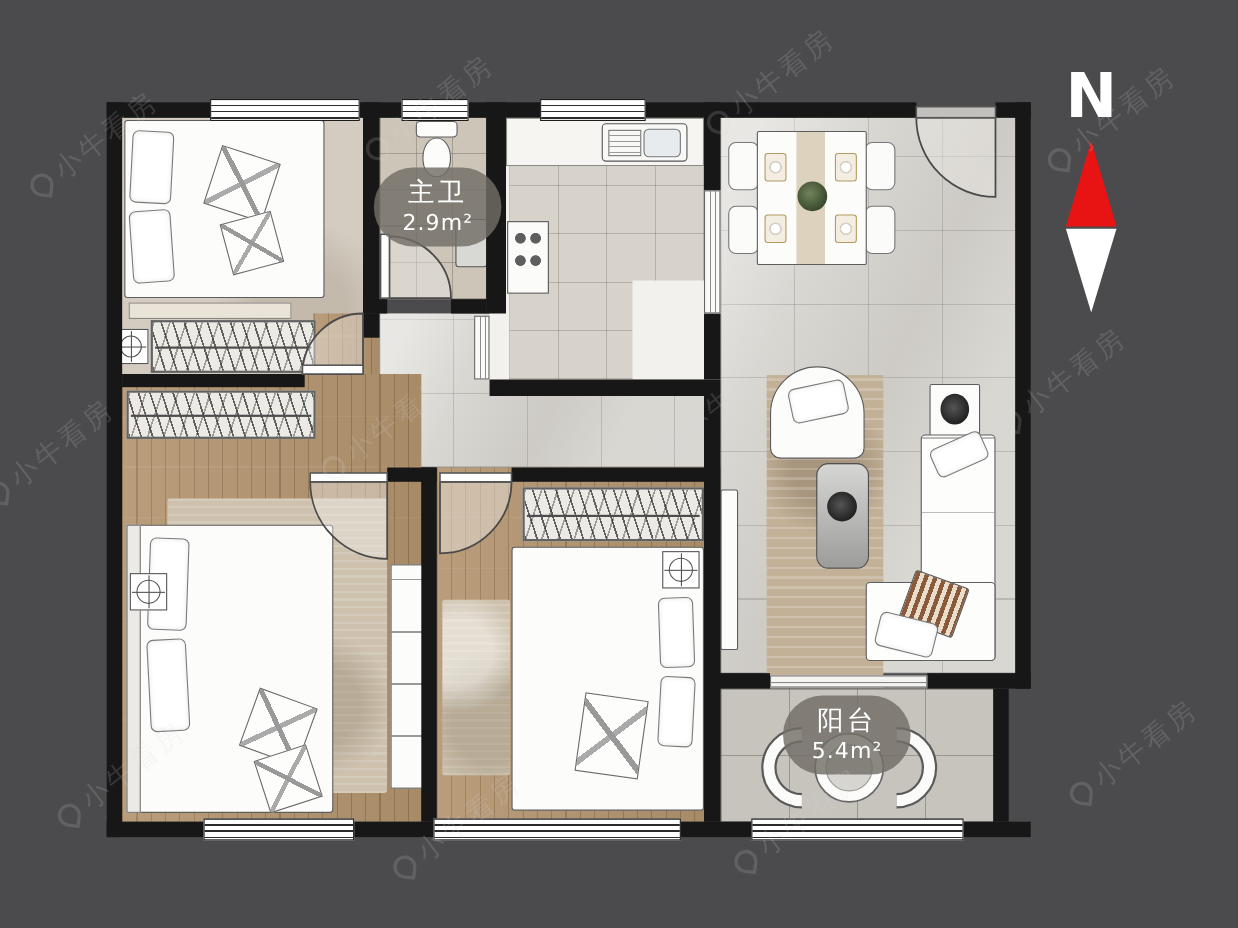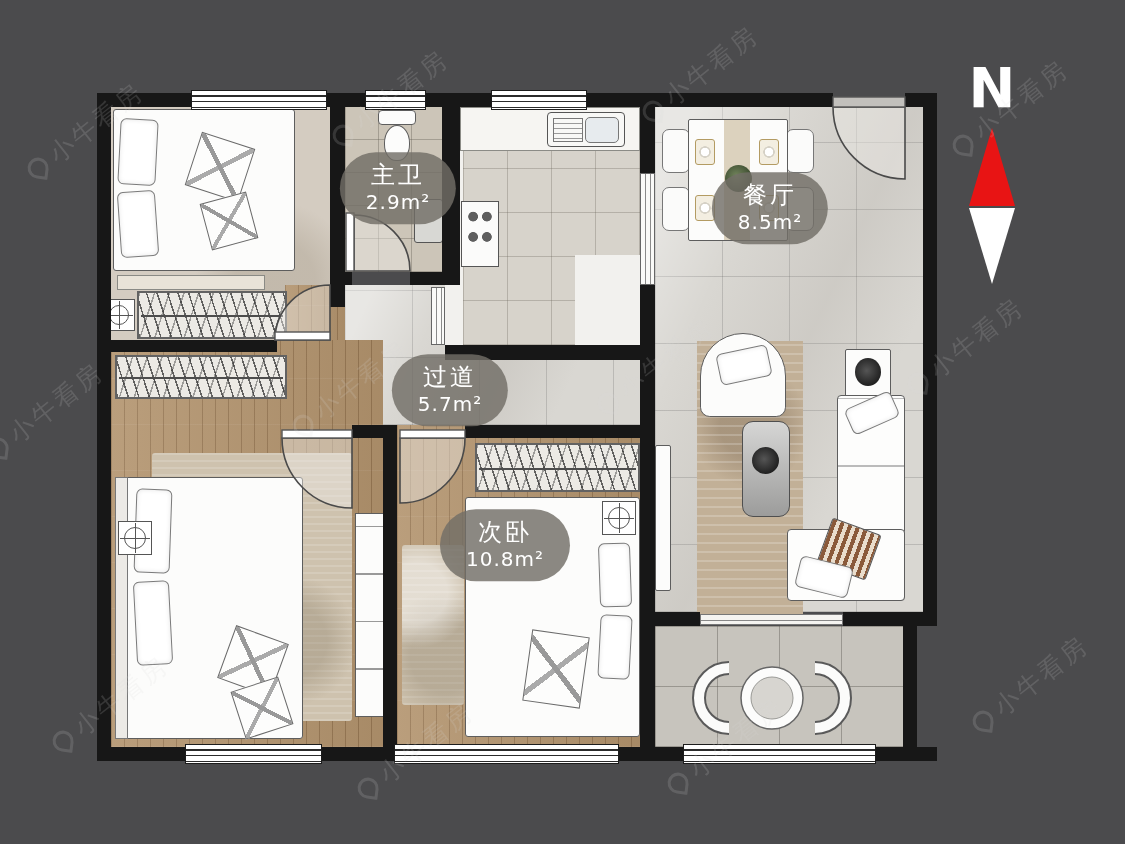--- a/index.html
+++ b/index.html
@@ -255,31 +255,23 @@
         <path d="M 718,575 A 30,30 0 1 1 718,635" stroke="#fbfbfa" stroke-width="10"></path>
       </g>
       <circle cx="675" cy="605" r="31" fill="#fcfcfb" stroke="#666" stroke-width="1.5"></circle>
       <circle cx="675" cy="605" r="21" fill="#d7d5d0" stroke="#9a9a96" stroke-width="1"></circle>
     </svg>
 
     <div class="room-label" style="left:301px;top:95px">
       <div class="rl-name">主卫</div>
       <div class="rl-area">2.9m²</div>
     </div>
-    <div class="room-label" style="left:673px;top:115px">
-      <div class="rl-name">餐厅</div>
-      <div class="rl-area">8.5m²</div>
-    </div>
-    <div class="room-label" style="left:353px;top:297px">
-      <div class="rl-name">过道</div>
-      <div class="rl-area">5.7m²</div>
-    </div>
-    <div class="room-label" style="left:408px;top:452px">
-      <div class="rl-name">次卧</div>
-      <div class="rl-area">10.8m²</div>
+    <div class="room-label" style="left:673px;top:575px">
+      <div class="rl-name">阳台</div>
+      <div class="rl-area">5.4m²</div>
     </div>
   </div>
 
   <div class="compass-n">N</div>
   <svg class="compass-svg" width="60" height="164" viewBox="0 0 60 164">
     <polygon points="30,4 7,82 53,82" fill="#e81414"></polygon>
     <polygon points="7,84 53,84 30,160" fill="#ffffff"></polygon>
   </svg>
 
   <div class="wm" style="left:15px;top:115px">

